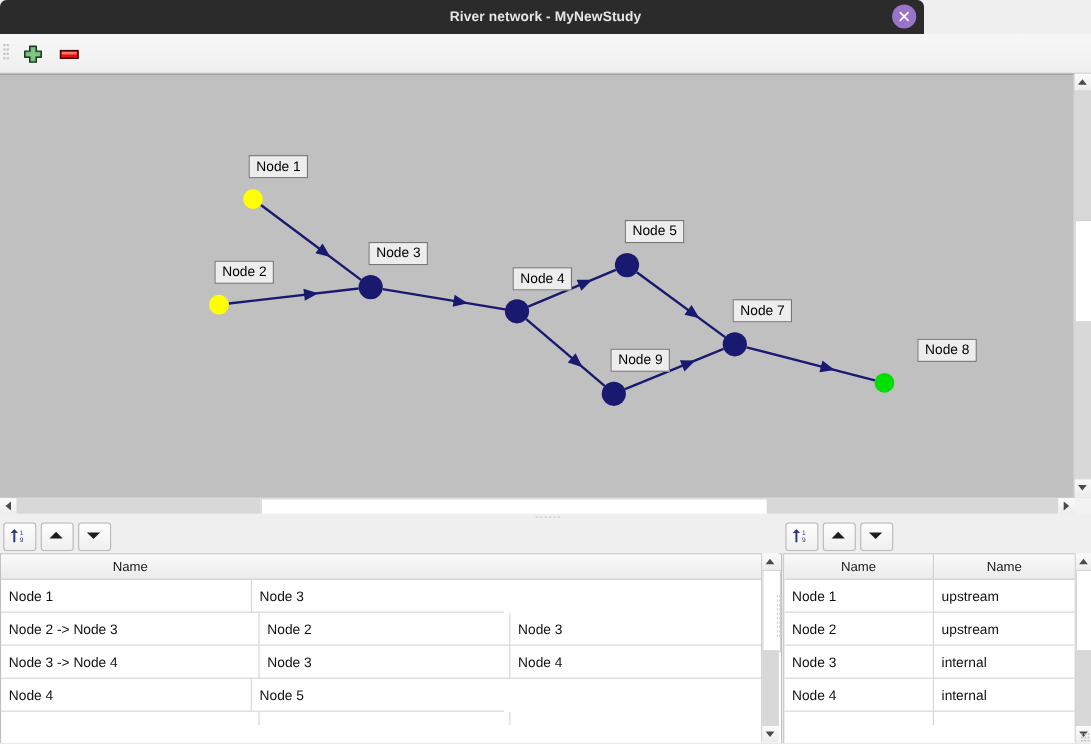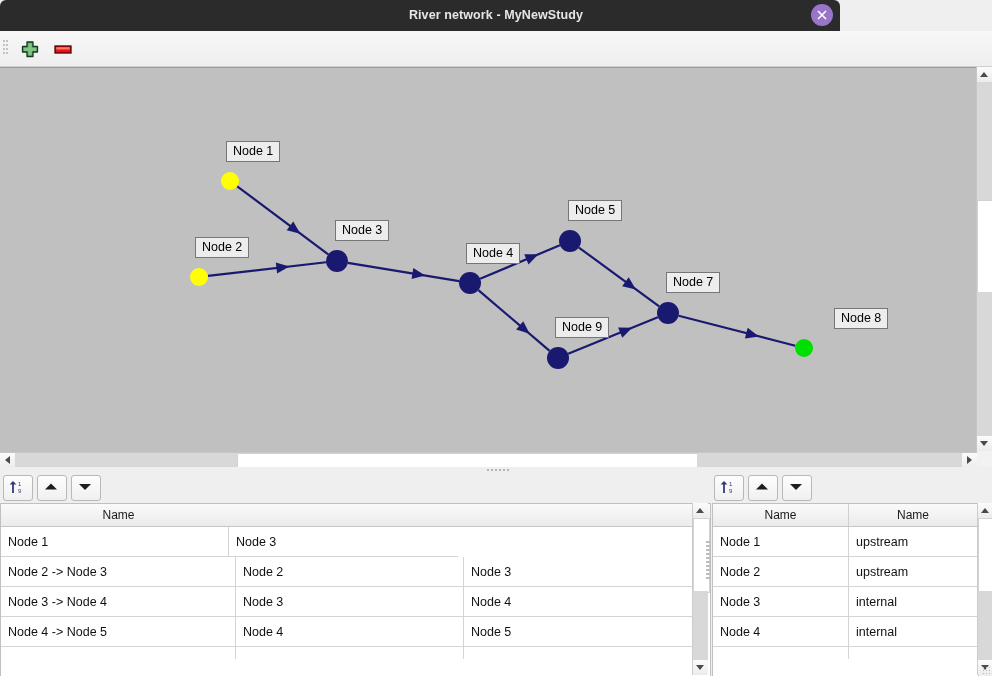--- a/index.html
+++ b/index.html
@@ -363,21 +363,20 @@
             <div class="td" style="width: 235px;">Node 2 -&gt; Node 3</div>
             <div class="td" style="width: 228px;">Node 2</div>
             <div class="td" style="width: 229px;">Node 3</div>
           </div>
           <div class="trow">
             <div class="td" style="width: 235px;">Node 3 -&gt; Node 4</div>
             <div class="td" style="width: 228px;">Node 3</div>
             <div class="td" style="width: 229px;">Node 4</div>
           </div>
           <div class="trow">
-            <div class="td" style="width: 235px;">Node 4 -&gt; Node 5</div>
             <div class="td" style="width: 228px;">Node 4</div>
             <div class="td" style="width: 229px;">Node 5</div>
           </div>
           <div class="trow partial">
             <div class="td" style="width: 235px;"></div>
             <div class="td" style="width: 228px;"></div>
             <div class="td" style="width: 229px;"></div>
           </div>
         </div>
     </div>

